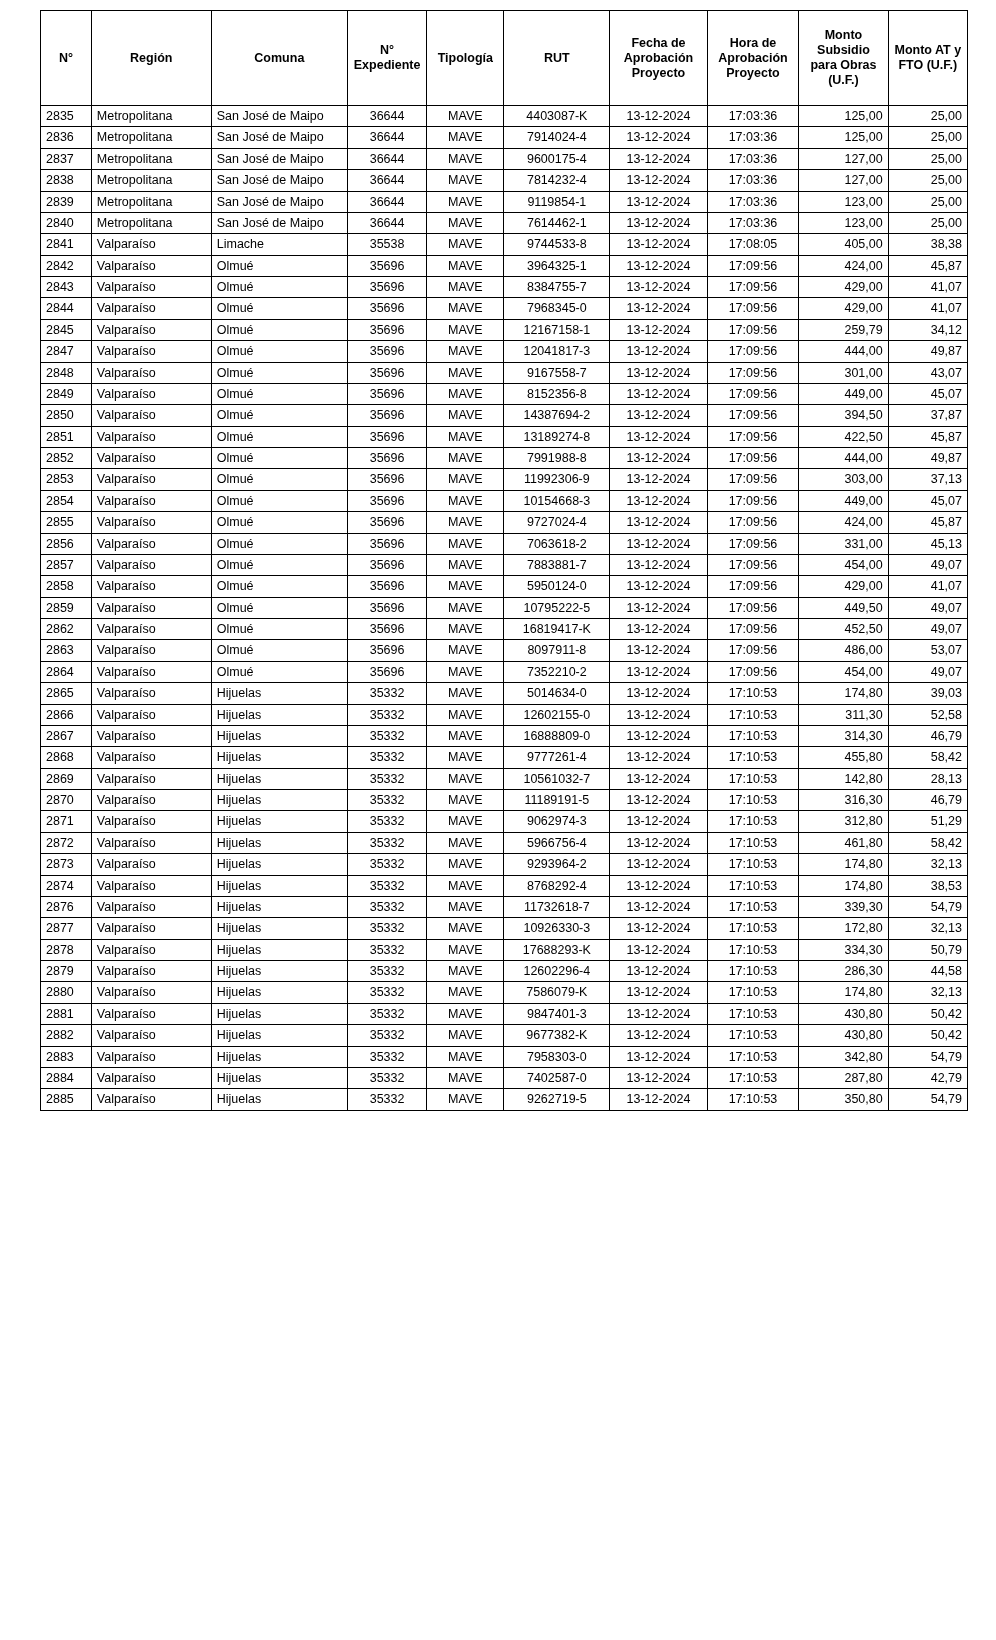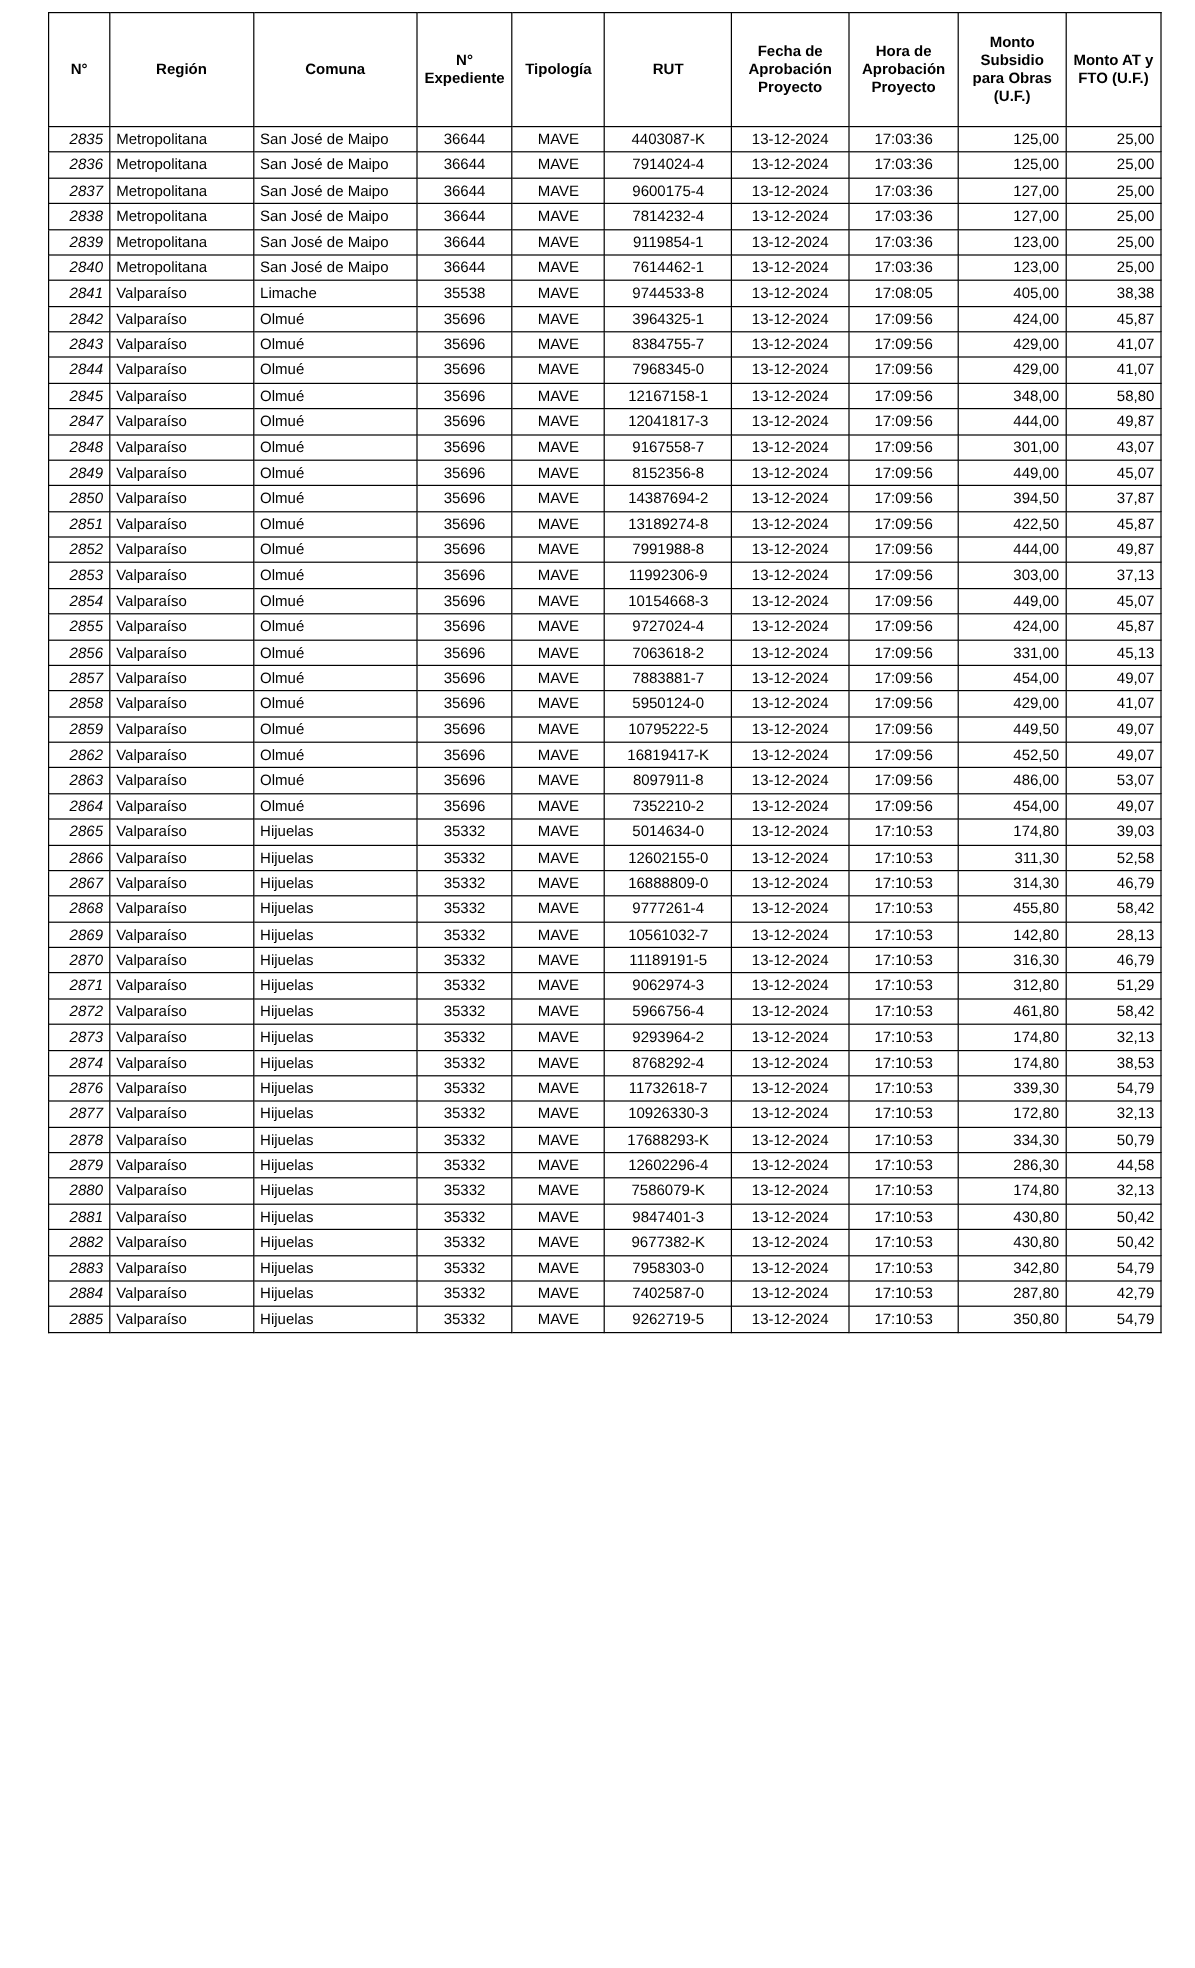--- a/index.html
+++ b/index.html
@@ -47,21 +47,21 @@
   col.c-region   { width: 118px; }
   col.c-comuna   { width: 134px; }
   col.c-exp      { width: 78px; }
   col.c-tipo     { width: 76px; }
   col.c-rut      { width: 104px; }
   col.c-fecha    { width: 96px; }
   col.c-hora     { width: 90px; }
   col.c-monto    { width: 88px; }
   col.c-at       { width: 78px; }
 
-  td.num      { text-align: right; font-style: italic; }
+  td.num      { text-align: left; }
   td.text     { text-align: left; }
   td.center   { text-align: center; }
   td.right    { text-align: right; padding-right: 8px; }
 </style>
 </head>
 <body>
 
 <div class="page">
   <table class="data-table">
     <colgroup>
@@ -213,22 +213,22 @@
         </tr>
         <tr>
           <td class="num">2845</td>
           <td class="text">Valparaíso</td>
           <td class="text">Olmué</td>
           <td class="center">35696</td>
           <td class="center">MAVE</td>
           <td class="center">12167158-1</td>
           <td class="center">13-12-2024</td>
           <td class="center">17:09:56</td>
-          <td class="right">348,00</td>
-          <td class="right">58,80</td>
+          <td class="right">259,79</td>
+          <td class="right">34,12</td>
         </tr>
         <tr>
           <td class="num">2847</td>
           <td class="text">Valparaíso</td>
           <td class="text">Olmué</td>
           <td class="center">35696</td>
           <td class="center">MAVE</td>
           <td class="center">12041817-3</td>
           <td class="center">13-12-2024</td>
           <td class="center">17:09:56</td>

